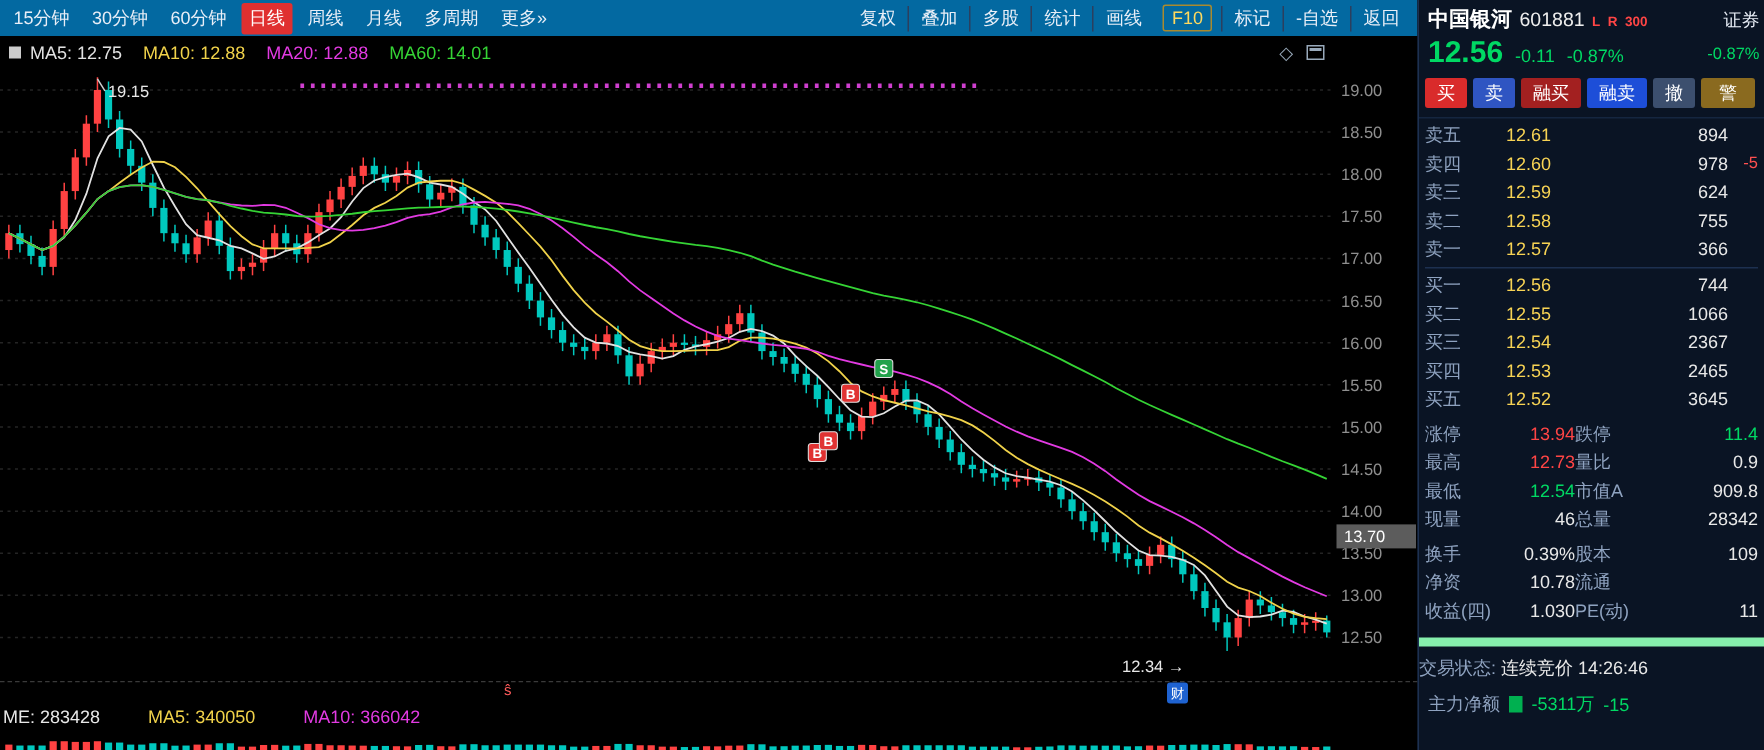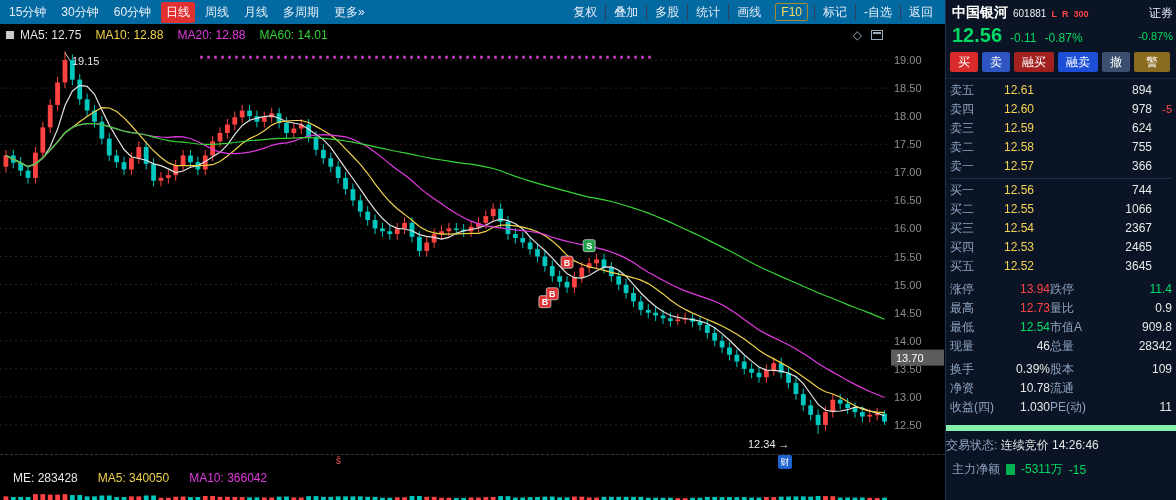--- a/index.html
+++ b/index.html
@@ -23,28 +23,28 @@
   .win-icon{width:12px;height:10px;border:1px solid #9ab;position:relative;display:inline-block}
   .win-icon::before{content:"";position:absolute;left:1px;right:1px;top:1px;height:2px;background:#9ab}
   
   .chart-wrap{position:relative;height:409px;background:#000;border-bottom:1px dashed #3a3a3a}
   svg text{font-family:"Liberation Sans","DejaVu Sans",sans-serif}
   
   .vol-pane{position:relative;height:45px;background:#000}
   .evt-s{position:absolute;left:336px;top:0;color:#ff5b5b;font-size:10px}
   .cai{position:absolute;left:778px;top:0;width:14px;height:14px;background:#1e62d0;color:#fff;
        font-size:9px;line-height:14px;text-align:center;border-radius:2px}
-  .vol-header{position:absolute;top:16px;left:13px;display:flex;gap:20px}
+  .vol-header{position:absolute;top:16px;left:2px;display:flex;gap:32px}
   .vol-header .w{color:#e8e8e8}.vol-header .y{color:#f0d24a}.vol-header .m{color:#e23ae2}
   #vsvg{position:absolute;bottom:0;left:0}
   
   .panel{position:absolute;top:0;right:0;width:231px;height:500px;background:#0a1424;border-left:1px solid #1d3050;overflow:hidden}
   .p-header{position:relative;padding:4px 6px 0;display:flex;align-items:baseline;gap:5px}
   .p-name{color:#fff;font-size:14px;font-weight:bold}
-  .p-code{color:#eee;font-size:10px}
+  .p-code{color:#eee;font-size:13px}
   .badge{color:#ff4545;font-size:9px;font-weight:bold}
   .p-sector{position:absolute;right:3px;top:5px;color:#e8eef7}
   .p-price-row{position:relative;padding:2px 6px;display:flex;align-items:baseline;gap:8px}
   .p-last{color:#00d964;font-size:20px;font-weight:bold}
   .p-chg,.p-chgp{color:#00d964}
   .p-sector-chg{position:absolute;right:3px;top:8px;color:#00d964;font-size:11px}
   .p-buttons{display:flex;gap:4px;padding:3px 4px 6px;border-bottom:1px solid #152640;overflow:hidden}
   .pbtn{height:20px;line-height:20px;text-align:center;color:#fff;border-radius:2px;padding:0 8px;flex:0 0 auto}
   .b-buy{background:#d92b2b}.b-sell{background:#2f55c2}.b-mbuy{background:#a32020}
   .b-msell{background:#1d4ed8}.b-cancel{background:#3c4f6e}.b-warn{background:#8a6a1f;padding:0 12px}

